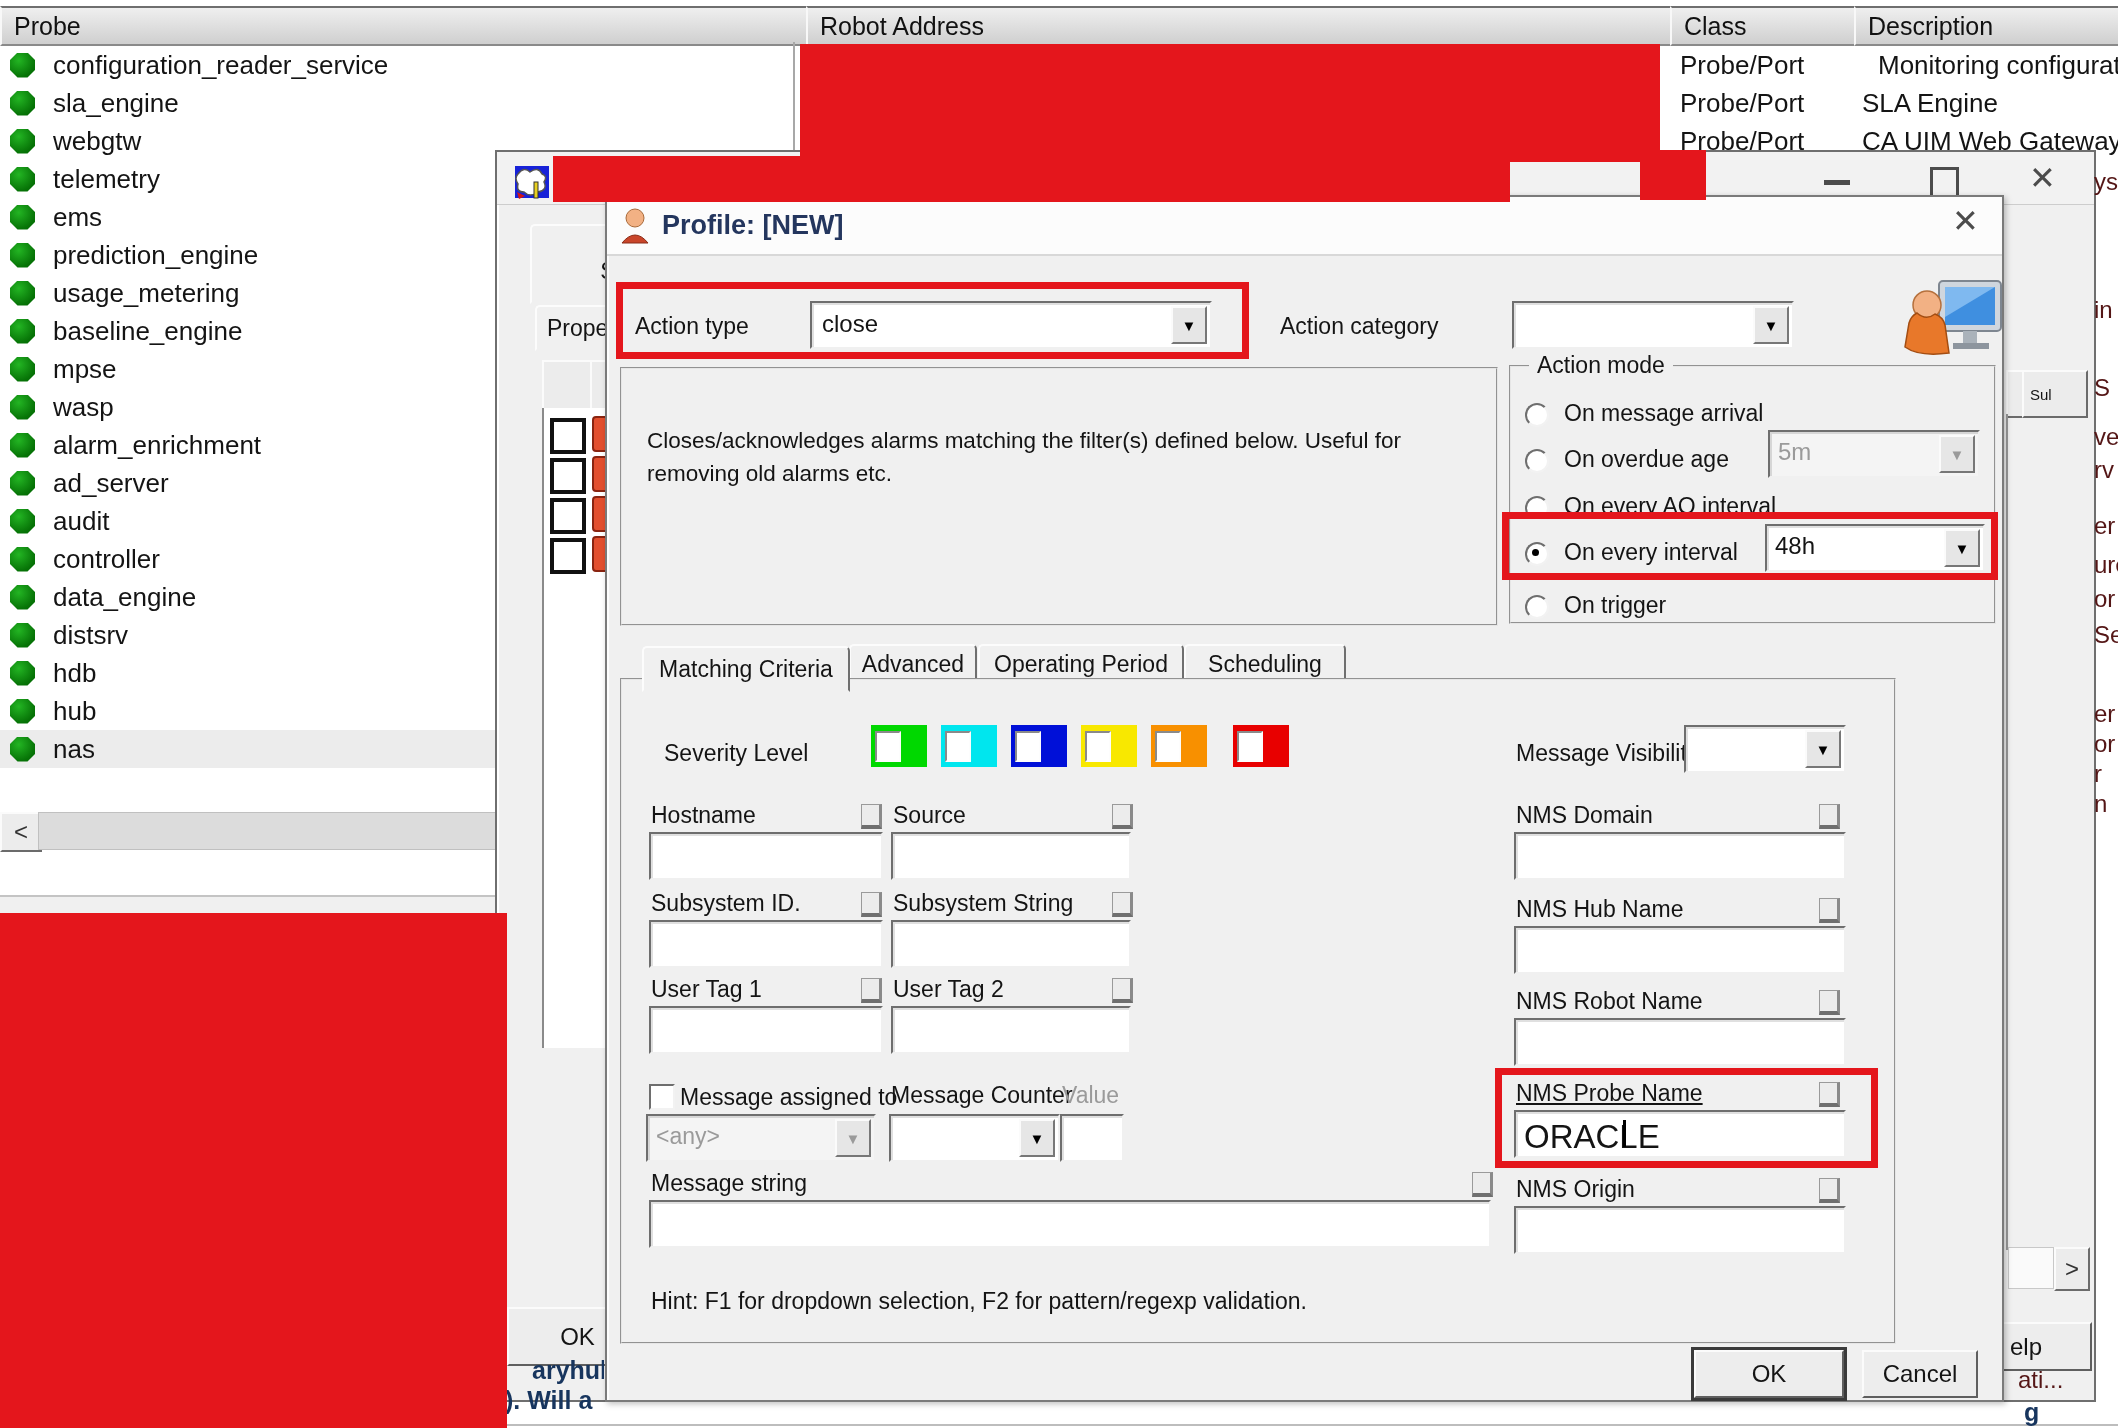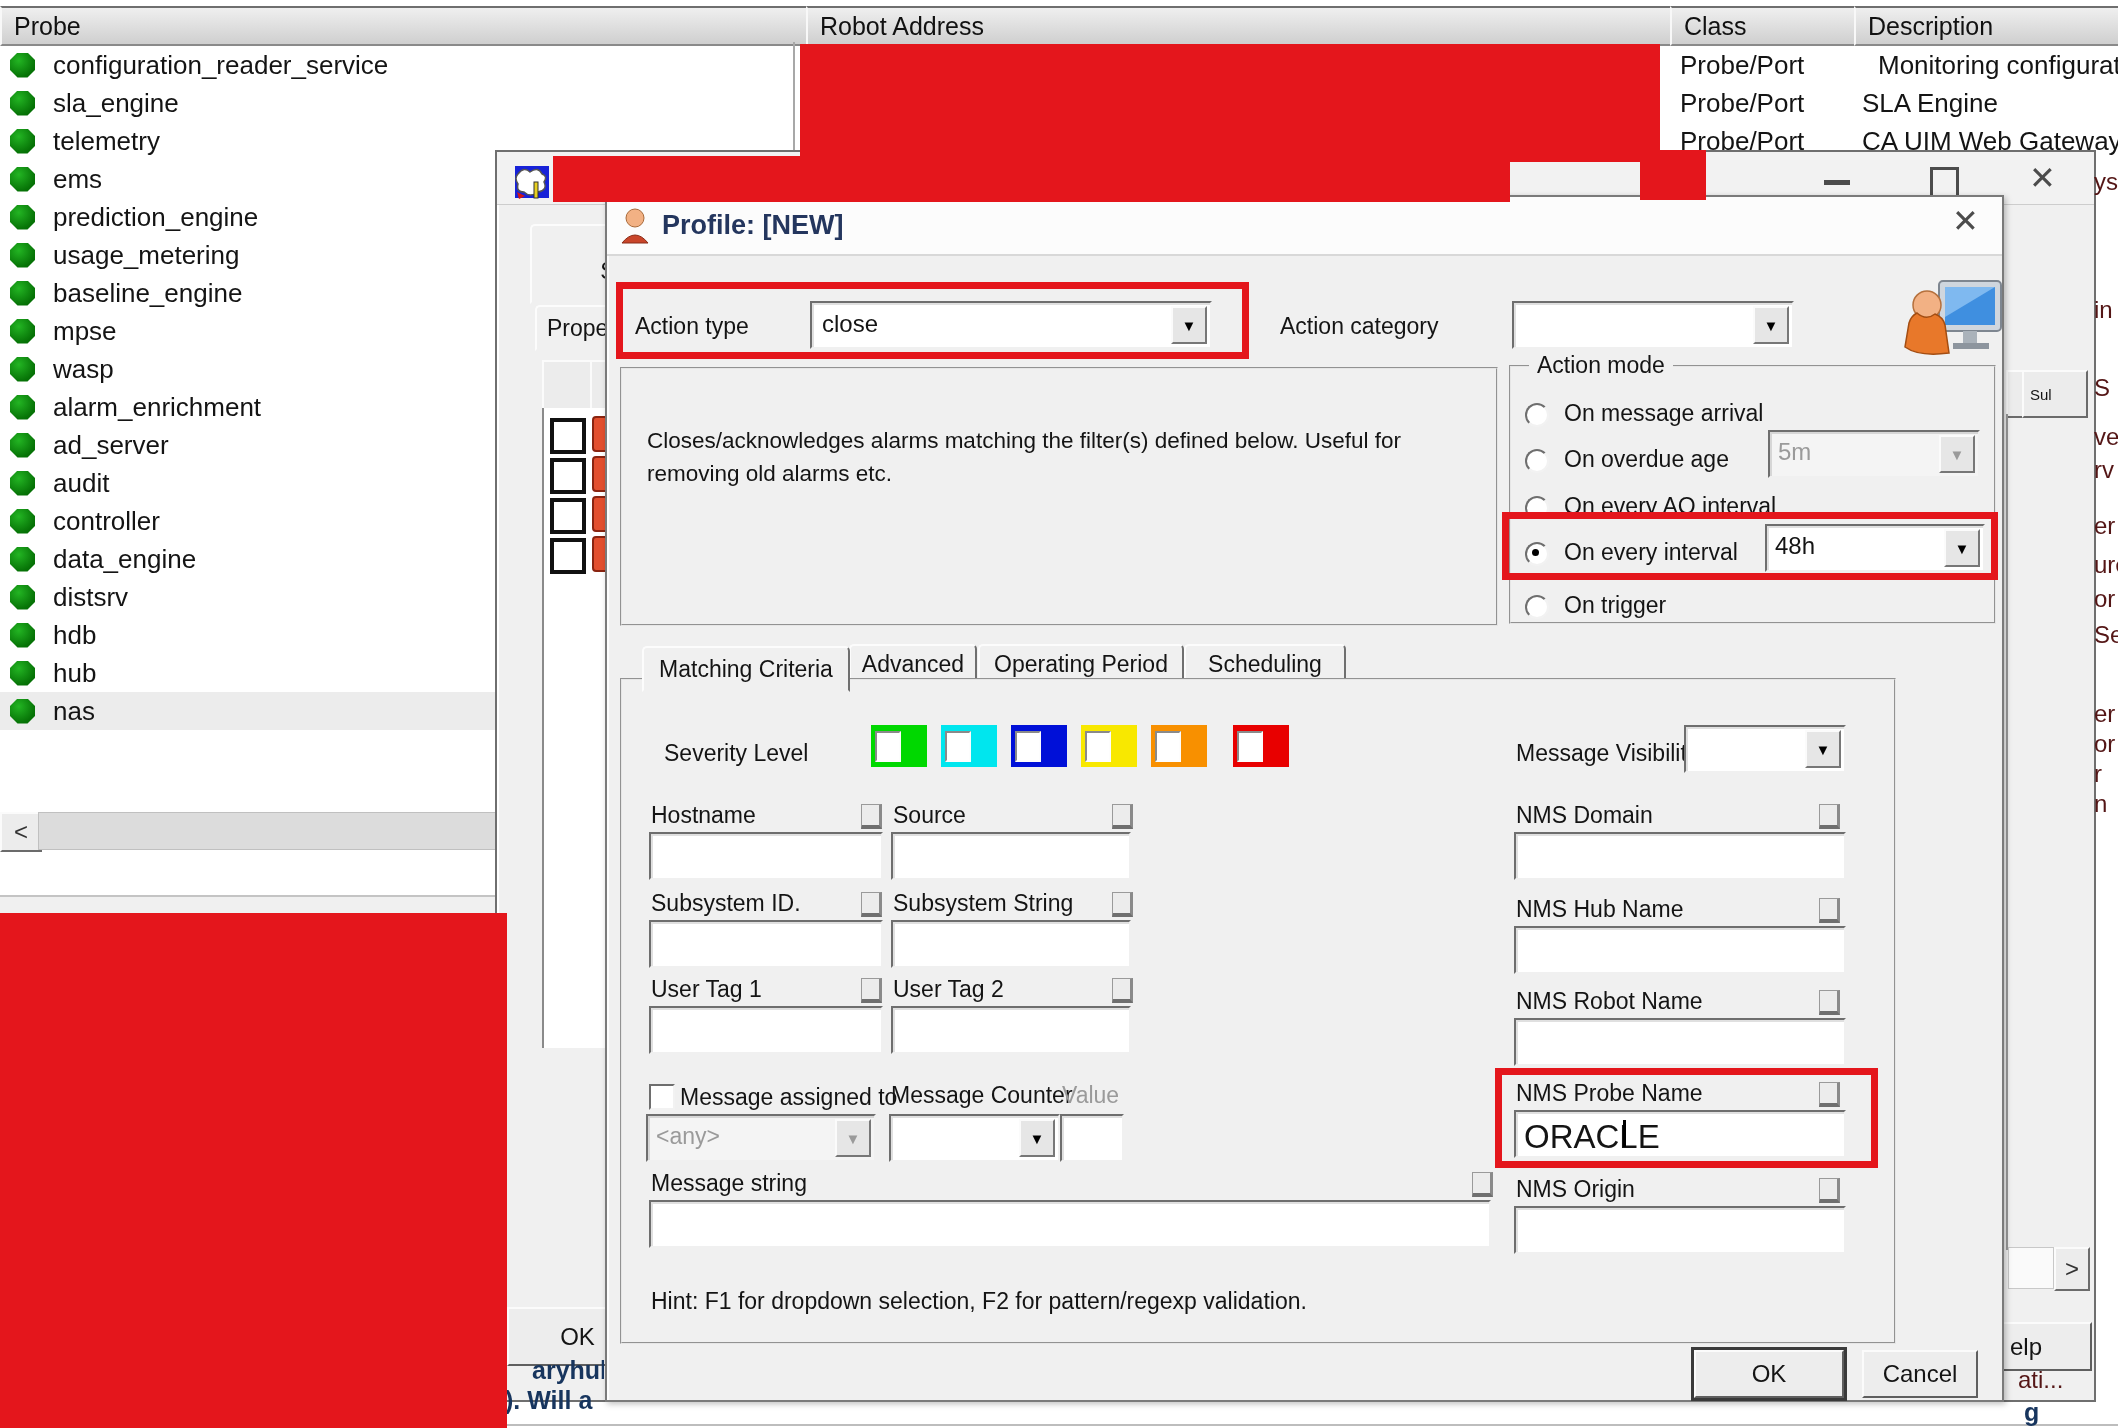--- a/index.html
+++ b/index.html
@@ -71,20 +71,24 @@
       <div class="prow">
         <span class="pdot"></span>
         <span class="pname">configuration_reader_service</span>
       </div>
       <div class="prow">
         <span class="pdot"></span>
         <span class="pname">sla_engine</span>
       </div>
       <div class="prow">
         <span class="pdot"></span>
+        <span class="pname">webgtw</span>
+      </div>
+      <div class="prow">
+        <span class="pdot"></span>
         <span class="pname">telemetry</span>
       </div>
       <div class="prow">
         <span class="pdot"></span>
         <span class="pname">ems</span>
       </div>
       <div class="prow">
         <span class="pdot"></span>
         <span class="pname">prediction_engine</span>
       </div>
@@ -323,21 +327,21 @@
       <div class="sunken abs" style="left:24px;top:434px;width:226px;height:44px;background:#f4f4f4;">
         <span class="abs grey" style="left:8px;top:7px;font-size:23px;">&lt;any&gt;</span>
         <span class="dd-arrow dis">▼</span>
       </div>
       <span class="lbl abs" style="left:269px;top:402px;">Message Counter</span>
       <div class="sunken abs" style="left:267px;top:434px;width:167px;height:44px;">
         <span class="dd-arrow">▼</span>
       </div>
       <span class="lbl abs grey" style="left:440px;top:402px;">Value</span>
       <div class="sunken abs" style="left:438px;top:434px;width:60px;height:44px;"></div>
-      <span class="lbl abs" style="left:894px;top:400px;">NMS Probe Name</span>
+      <span class="lbl abs" style="left:894px;top:400px;text-decoration:underline;">NMS Probe Name</span>
       <span class="mini" style="left:1197px;top:402px;"></span>
       <div class="sunken abs" style="left:892px;top:430px;width:328px;height:44px;">
         <span class="abs" style="left:8px;top:6px;font-size:33px;">ORACLE</span>
           <span class="caret abs" style="left:105px;top:8px;"></span>
       </div>
 
       <span class="lbl abs" style="left:29px;top:490px;">Message string</span>
       <span class="mini" style="left:850px;top:492px;"></span>
       <div class="sunken abs" style="left:27px;top:520px;width:838px;height:44px;"></div>
       <span class="lbl abs" style="left:894px;top:496px;">NMS Origin</span>

